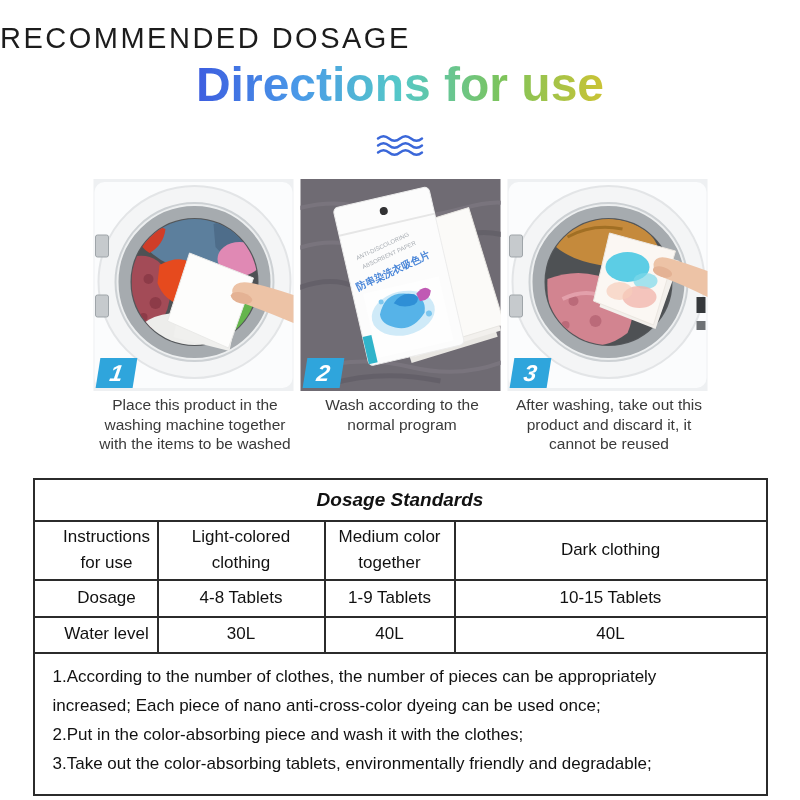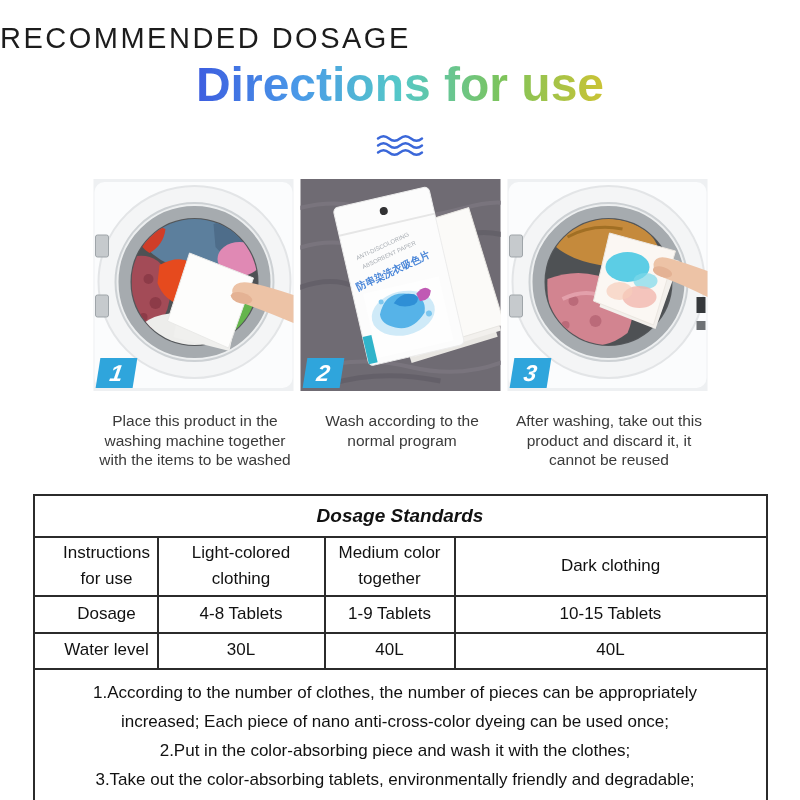--- a/index.html
+++ b/index.html
@@ -34,42 +34,42 @@
   .badge{
     position:absolute;left:5px;bottom:3px;width:37px;height:30px;
     background:var(--badge-blue);transform:skewX(-9deg);
     display:flex;align-items:center;justify-content:center;
   }
   .badge span{
     font-style:italic;font-weight:700;font-size:23px;color:#ffffff;line-height:1;
     font-family:"Liberation Sans","DejaVu Sans",sans-serif;
   }
   .caption{
-    margin:20px auto 0;width:205px;text-align:center;
+    margin:4px auto 0;width:205px;text-align:center;
     font-size:15.5px;line-height:1.26;color:var(--caption-ink);
   }
 
   .dosage-table{
     width:735px;margin:24px auto 0;border:2px solid var(--table-line);color:var(--table-ink);
   }
   .t-title{
     height:40px;display:flex;align-items:center;justify-content:center;
     font-size:19px;font-weight:700;font-style:italic;
   }
   .t-row{display:grid;grid-template-columns:122px 167px 130px 1fr;border-top:2px solid var(--table-line);}
   .t-row > div{
     border-left:2px solid var(--table-line);
     display:flex;align-items:center;justify-content:center;
     text-align:center;font-size:17px;padding:2px 4px;line-height:1.55;
   }
   .t-row > div:first-child{border-left:none;margin-left:22px;}
   .t-head > div{min-height:57px;}
   .t-dosage > div{min-height:35px;}
   .t-water > div{min-height:34px;}
-  .t-notes{border-top:2px solid var(--table-line);padding:8px 28px 6px 18px;text-align:center;}
+  .t-notes{border-top:2px solid var(--table-line);padding:8px 28px 16px 18px;}
   .t-notes p{margin:0;font-size:17px;line-height:29px;color:var(--table-ink);}
 </style>
 </head>
 <body>
 
 <div class="page">
 
   <h1 class="main-title">RECOMMENDED DOSAGE</h1>
   <h2 class="sub-title">Directions for use</h2>
 

